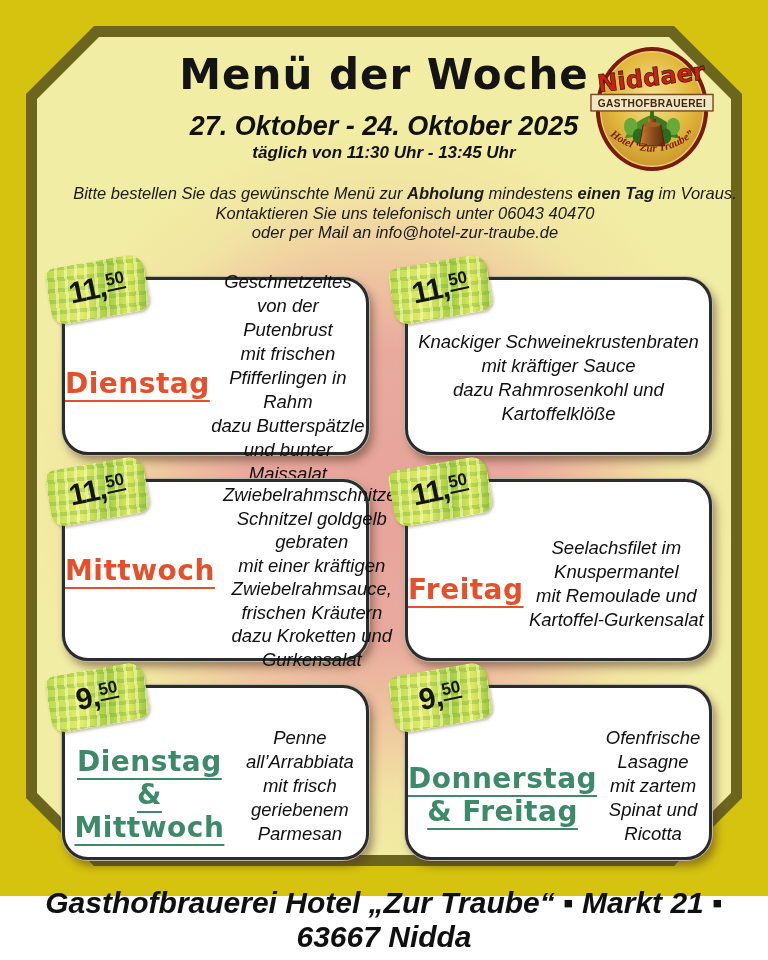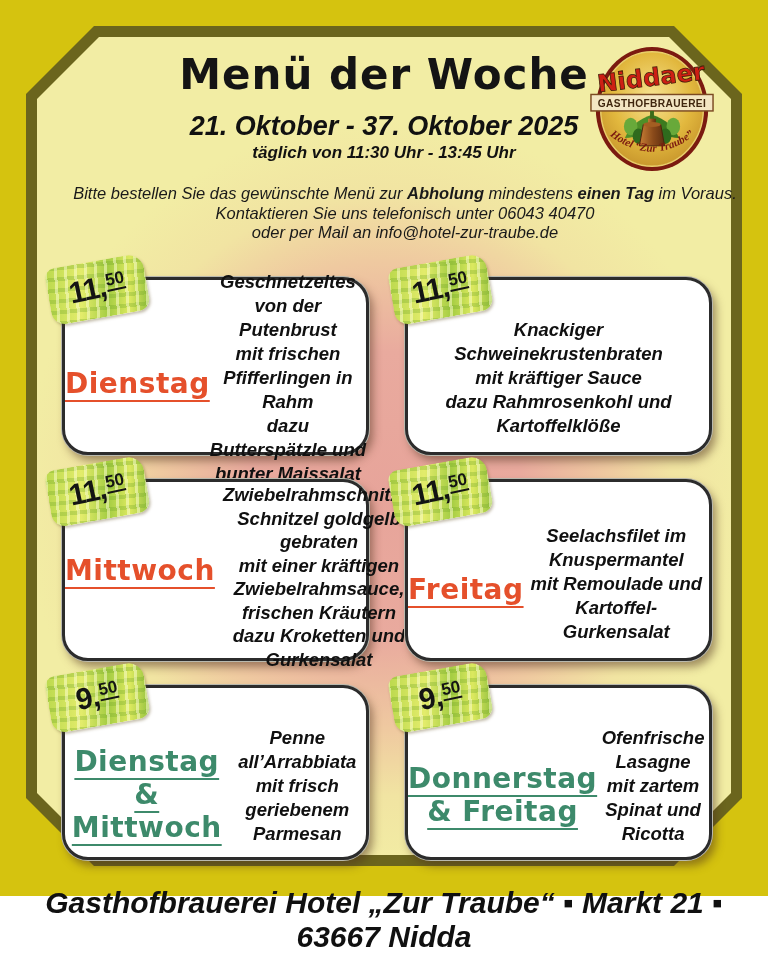--- a/index.html
+++ b/index.html
@@ -27,21 +27,21 @@
     display:grid;grid-template-columns:1fr 1fr;grid-template-rows:178px 182px 175px;
     column-gap:36px;row-gap:24px;}
   .cell{position:relative;}
   .card{position:absolute;inset:0;background:#ffffff;border:3.5px solid #2c2c2c;border-radius:26px;
     box-shadow:0 0 0 1px #b9b9ae, 4px 6px 8px rgba(80,50,30,.5);
     display:flex;flex-direction:row;align-items:center;text-align:center;}
   .day{font-family:"DejaVu Sans",sans-serif;font-weight:bold;font-size:28px;letter-spacing:.5px;
     text-decoration:underline;text-decoration-thickness:2px;text-underline-offset:7px;}
   .accent-red .day{color:#e5502b;}
   .accent-green .day{color:#3d8a6b;}
-  .dishes{font-style:italic;font-weight:bold;font-size:18.5px;line-height:24px;color:#101010;white-space:pre-line;}
+  .dishes{font-style:italic;font-weight:normal;font-size:18.5px;line-height:24px;color:#101010;white-space:pre-line;}
   
   .c1 .day,.c2 .day{margin-top:34px;} .c1 .dishes,.c2 .dishes{margin-top:24px;}
   .c3 .day{} .c3 .dishes{margin-top:14px;line-height:23.5px;padding-left:8px;}
   .c4 .day{margin-top:38px;} .c4 .dishes{margin-top:28px;}
   .c5 .day,.c6 .day{margin-top:44px;} .c5 .dishes,.c6 .dishes{margin-top:26px;}
   
   .tag{position:absolute;top:-16px;left:-14px;width:99px;height:57px;z-index:5;
     transform:rotate(-10deg);display:flex;align-items:center;justify-content:center;padding-bottom:3px;box-sizing:border-box;
     background:
       repeating-linear-gradient(96deg, rgba(255,255,214,.5) 0 3px, rgba(160,200,60,0) 3px 10px),
@@ -96,21 +96,21 @@
     <g>
       <rect x="60" y="80" width="8" height="8" fill="url(#kettleg)"></rect>
       <path d="M55 86 L73 86 L77 108 L51 108 Z" fill="url(#kettleg)" stroke="#4a240c" stroke-width="1"></path>
       <ellipse cx="64" cy="86" rx="9" ry="2.5" fill="#a35e22"></ellipse>
     </g>
     <text font-family="Liberation Serif, serif" font-size="11.5" font-weight="bold" font-style="italic" fill="#7b1a10">
       <textPath href="#arcBottom" startOffset="50%" text-anchor="middle">Hotel “Zur Traube”</textPath>
     </text>
   </svg>
 
-  <div class="dateline">21. Oktober - 37. Oktober 2025</div>
+  <div class="dateline">27. Oktober - 24. Oktober 2025</div>
   <div class="hoursline">täglich von 11:30 Uhr - 13:45 Uhr</div>
 
   <div class="intro">
     <div><span>Bitte bestellen Sie das gewünschte Menü zur </span><b>Abholung</b><span> mindestens </span><b>einen Tag</b><span> im Voraus.</span></div>
     <div>Kontaktieren Sie uns telefonisch unter 06043 40470</div>
     <div>oder per Mail an info@hotel-zur-traube.de</div>
   </div>
 
   <div class="cards">
 

